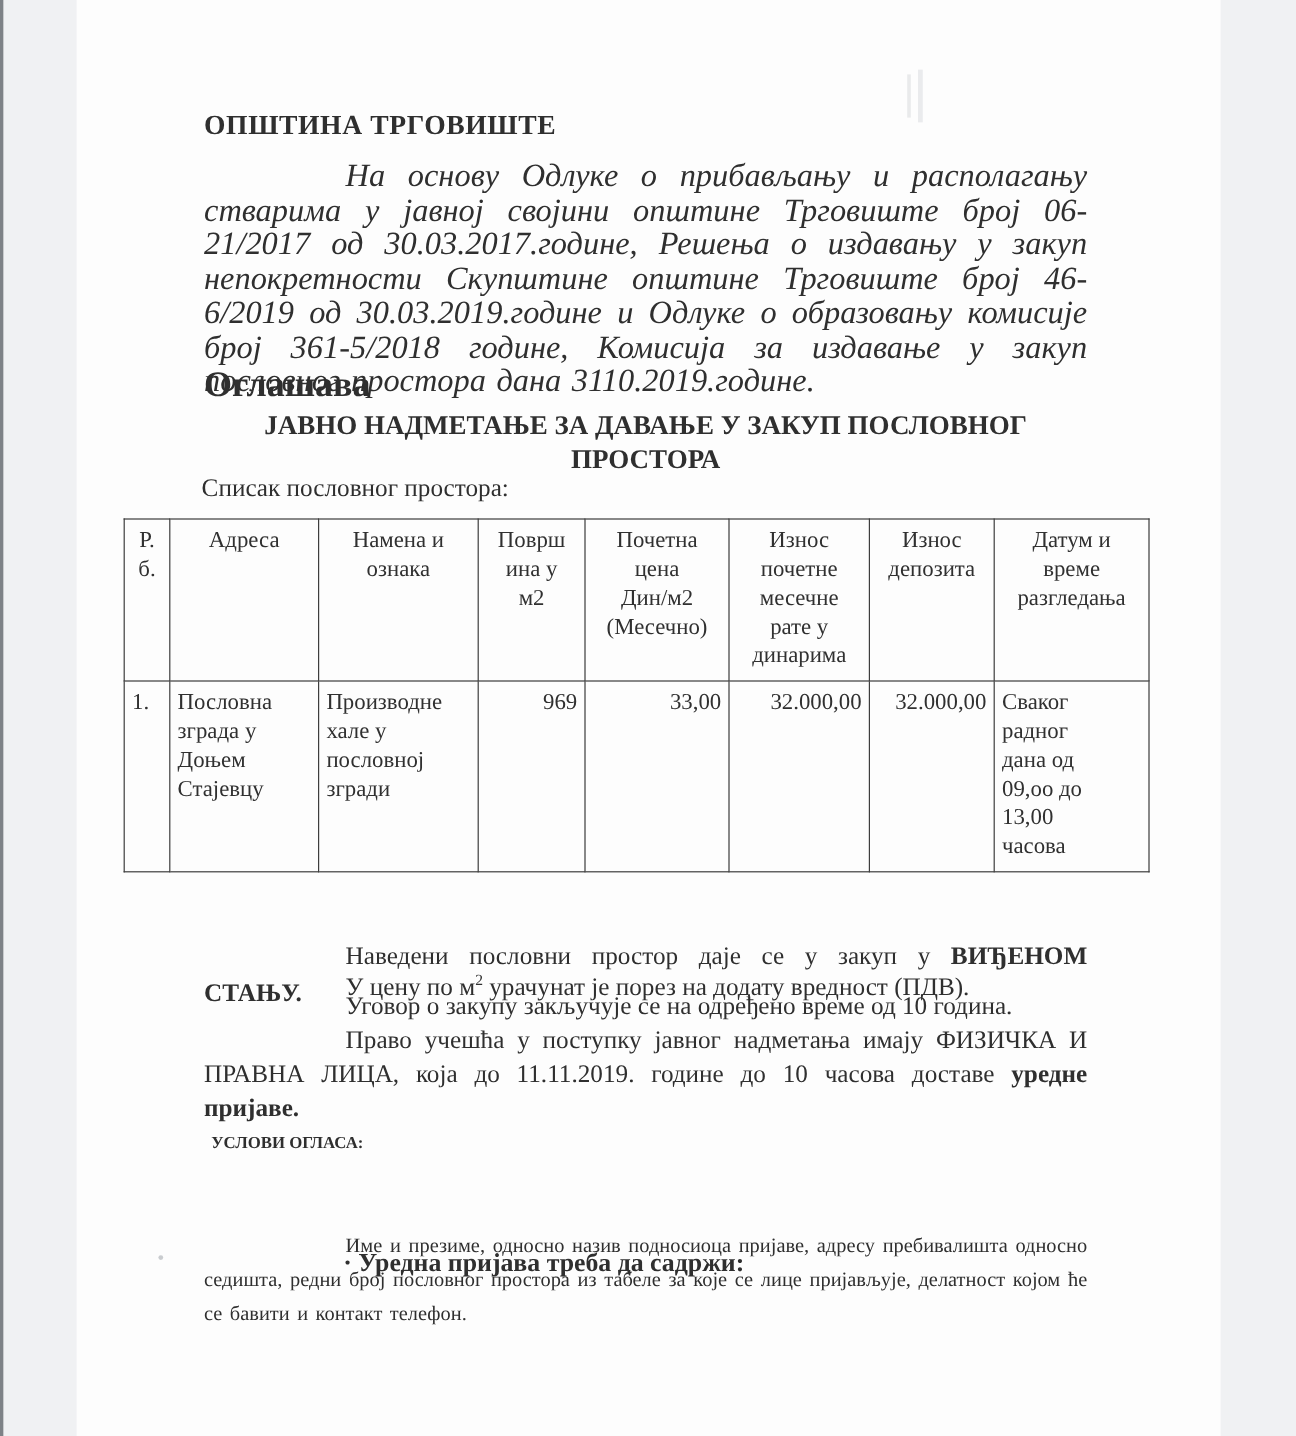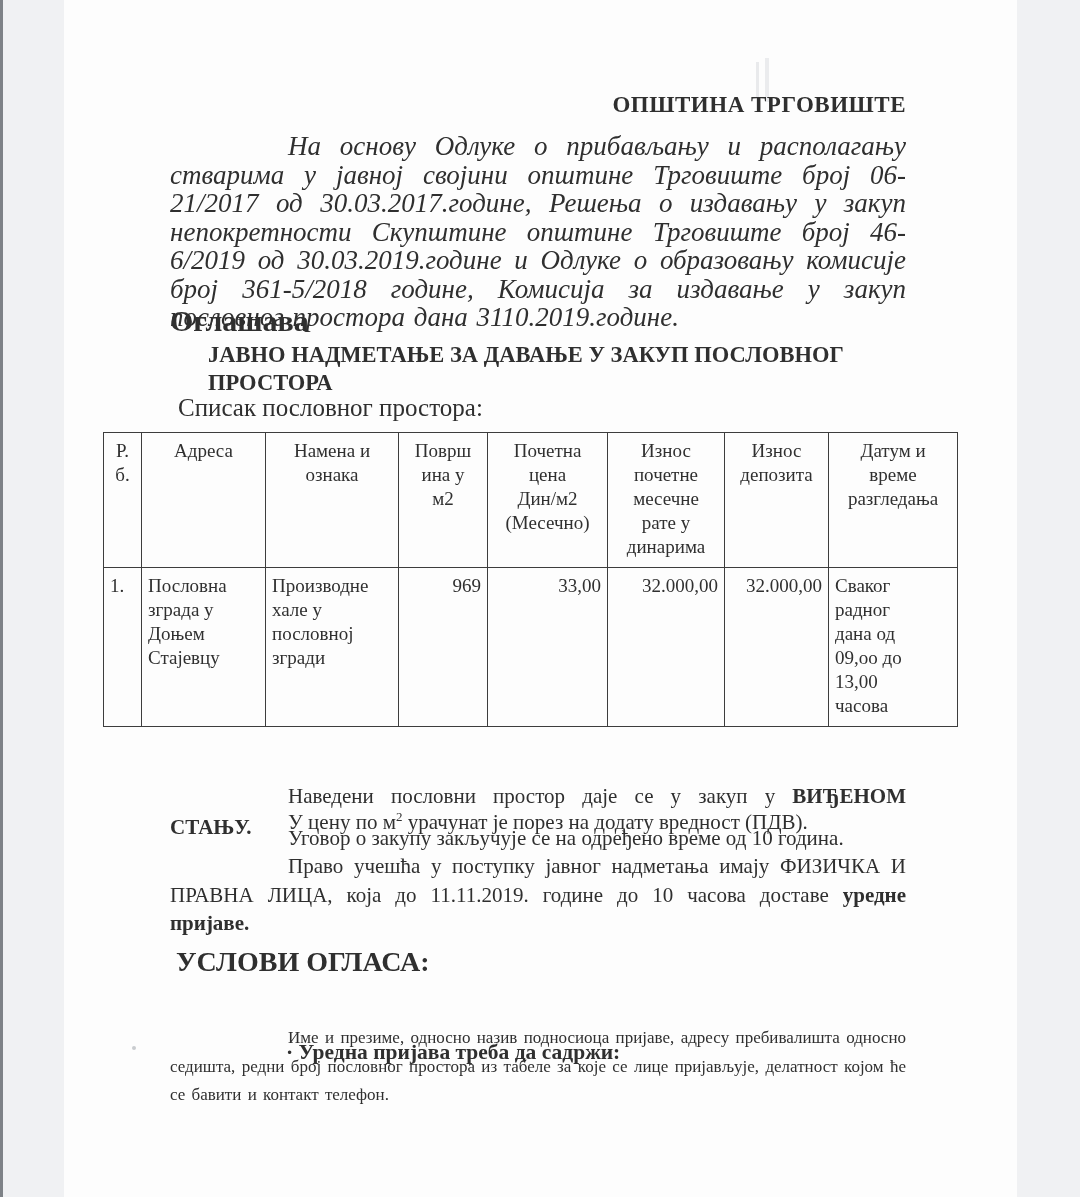--- a/index.html
+++ b/index.html
@@ -9,26 +9,26 @@
     font-family:"Liberation Serif","DejaVu Serif",serif;
     color:#2f2f2f;
   }
   .edge-line{position:absolute;left:0;top:0;width:3px;height:1197px;background:#7e8287;}
   .edge-left{position:absolute;left:3px;top:0;width:61px;height:1197px;background:#f0f1f3;}
   .edge-right{position:absolute;right:0;top:0;width:63px;height:1197px;background:#f0f1f3;}
   .paper{position:absolute;left:64px;top:0;width:953px;height:1197px;background:#fdfdfd;}
 
   .blk{position:absolute;left:170px;width:736px;}
 
-  .doc-title{top:92px;text-align:right;font-weight:bold;font-size:23px;letter-spacing:.5px;}
+  .doc-title{top:92px;text-align:left;font-weight:bold;font-size:23px;letter-spacing:.5px;}
   .intro{top:132px;font-size:27px;line-height:28.5px;text-align:justify;text-indent:118px;word-spacing:2px;font-style:italic;}
   .announce{top:304px;text-align:left;font-weight:bold;font-size:30px;}
-  .auction{top:341px;text-align:left;font-weight:bold;font-size:22.5px;line-height:28px;}
+  .auction{top:341px;text-align:center;font-weight:bold;font-size:22.5px;line-height:28px;}
   .auction-inner{max-width:660px;margin:0 auto;}
-  .list-label{top:394px;left:178px;font-size:25px;}
+  .list-label{top:394px;left:168px;font-size:21px;}
 
   table.premises{
     position:absolute;left:103px;top:432px;
     border-collapse:collapse;table-layout:fixed;width:854px;
     font-size:19px;line-height:24px;color:#303030;
   }
   table.premises th,table.premises td{
     border:1.5px solid #3d3d3d;vertical-align:top;
     white-space:pre-line;font-weight:normal;
     padding:6px 6px 8px 6px;
@@ -38,21 +38,21 @@
   .c-rb{width:38px;} .c-adr{width:124px;} .c-nam{width:133px;} .c-pov{width:89px;}
   .c-cen{width:120px;} .c-rat{width:117px;} .c-dep{width:104px;} .c-dat{width:129px;}
   th.left,td.left{text-align:left;padding-left:9px;}
   td.center{text-align:right;}
 
   .seen{top:733px;font-size:21px;line-height:31px;text-align:justify;text-indent:118px;word-spacing:2px;margin-top:48px;}
   .vat{top:797px;font-size:21px;text-indent:118px;white-space:nowrap;margin-top:12px;}
   .vat sup{font-size:13px;}
   .contract{top:826px;font-size:21px;text-indent:118px;white-space:nowrap;}
   .elig{top:852px;font-size:21px;line-height:28.5px;text-align:justify;text-indent:118px;word-spacing:2px;}
-  .conditions{top:946px;font-weight:bold;font-size:28px;left:176px;font-family:Liberation Serif, serif;}
+  .conditions{top:946px;font-weight:bold;font-size:14px;left:176px;font-family:Liberation Serif, serif;}
   .app-head{top:1040px;left:286px;font-weight:bold;font-size:21.5px;}
   .app-para{top:1024px;font-size:17px;line-height:28.5px;text-align:justify;text-indent:118px;word-spacing:2px;}
   b,.bold{font-weight:bold;}
 
   .artifact-tr{position:absolute;left:756px;top:58px;width:40px;height:46px;opacity:.55;}
   .artifact-tr .bar1{position:absolute;left:0;top:4px;width:3px;height:36px;background:#d9dbde;}
   .artifact-tr .bar2{position:absolute;left:9px;top:0;width:4px;height:44px;background:#dcdee1;}
   .artifact-dot{position:absolute;left:132px;top:1046px;width:4px;height:4px;background:#c9cccf;border-radius:50%;}
 </style>
 </head>

